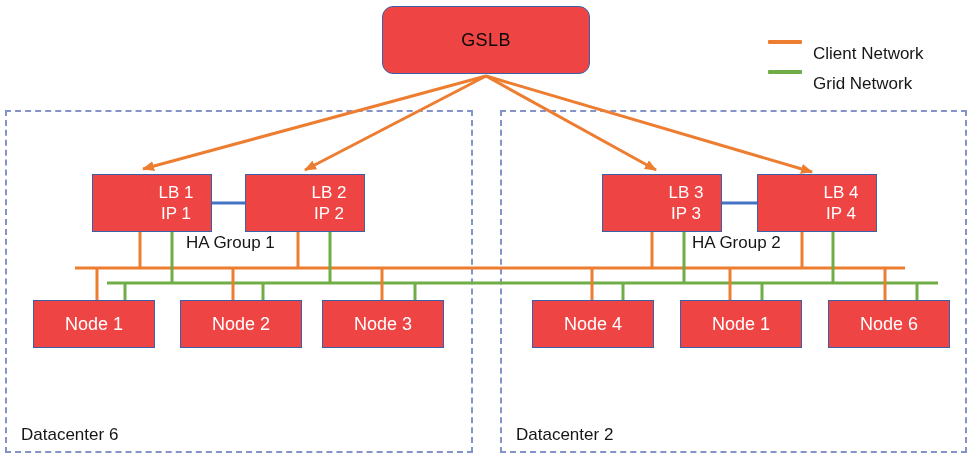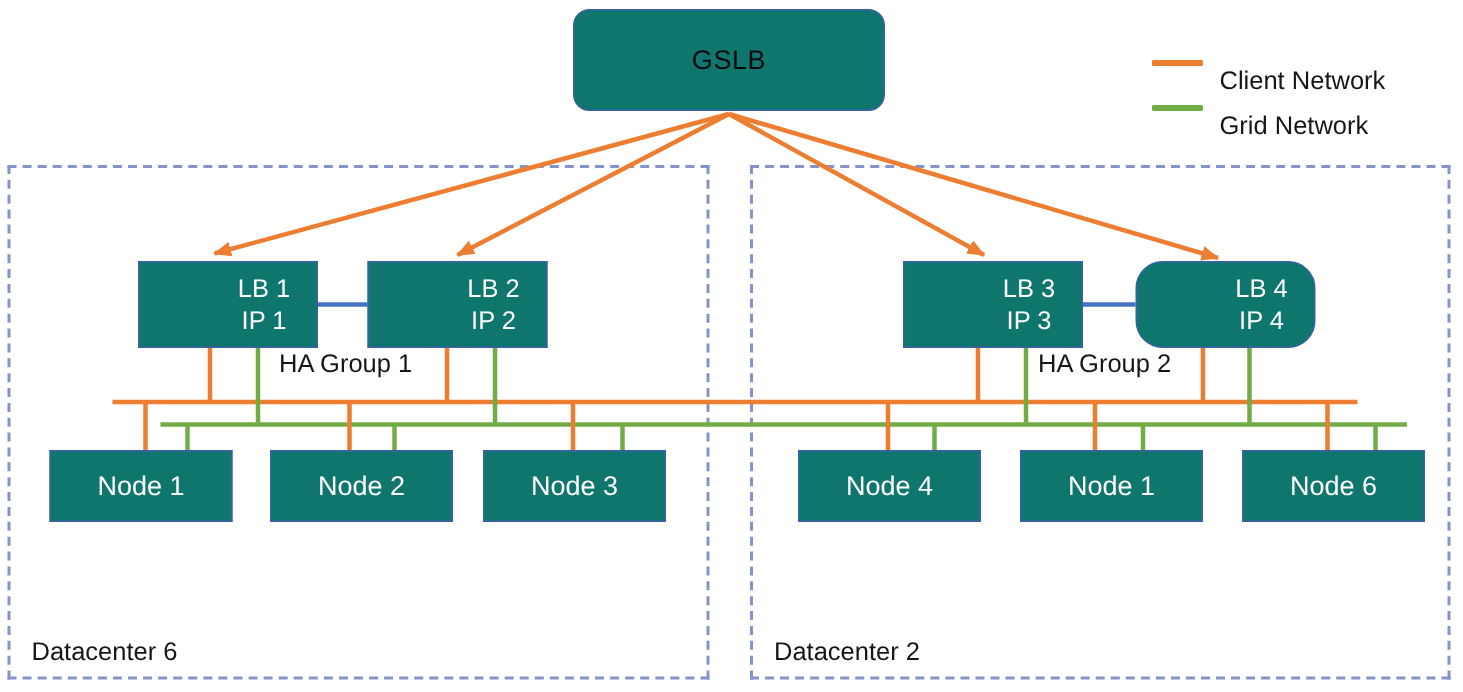--- a/index.html
+++ b/index.html
@@ -17,34 +17,34 @@
   #dc2 { left:500px; width:467px; }
   .dc-label {
     position:absolute; left:14px; bottom:6px;
     font-size:17px; color:#161616; white-space:nowrap;
   }
   
   svg.wires { position:absolute; left:0; top:0; display:block; }
   
   .box {
     position:absolute; box-sizing:border-box;
-    background:#0f766e; border:1.5px solid #3A60A9;
+    background:#ef4444; border:1.5px solid #3A60A9;
     display:flex; align-items:center; justify-content:center;
     text-align:left; color:#ffffff;
   }
   .gslb {
     left:382px; top:6px; width:208px; height:68px;
     border-radius:11px; color:#0a0a0a; font-size:18px; letter-spacing:0.4px;
   }
   .lb {
     top:174px; width:120px; height:58px;
     flex-direction:column; font-size:17px; line-height:21px;padding-left:48px;
   }
   #lb1 { left:92px; }  #lb2 { left:245px; }
-  #lb3 { left:602px; } #lb4 { left:757px;border-radius:18px; }
+  #lb3 { left:602px; } #lb4 { left:757px; }
   .node { top:300px; width:122px; height:48px; font-size:18px; }
   #node1 { left:33px; }  #node2 { left:180px; } #node3 { left:322px; }
   #node4 { left:532px; } #node5 { left:680px; } #node6 { left:828px; }
   
   .ha-label {
     position:absolute; top:233px; font-size:17px; color:#161616; white-space:nowrap;
   }
   #ha1 { left:186px; } #ha2 { left:692px; }
   
   .legend { position:absolute; left:768px; top:31px; }

